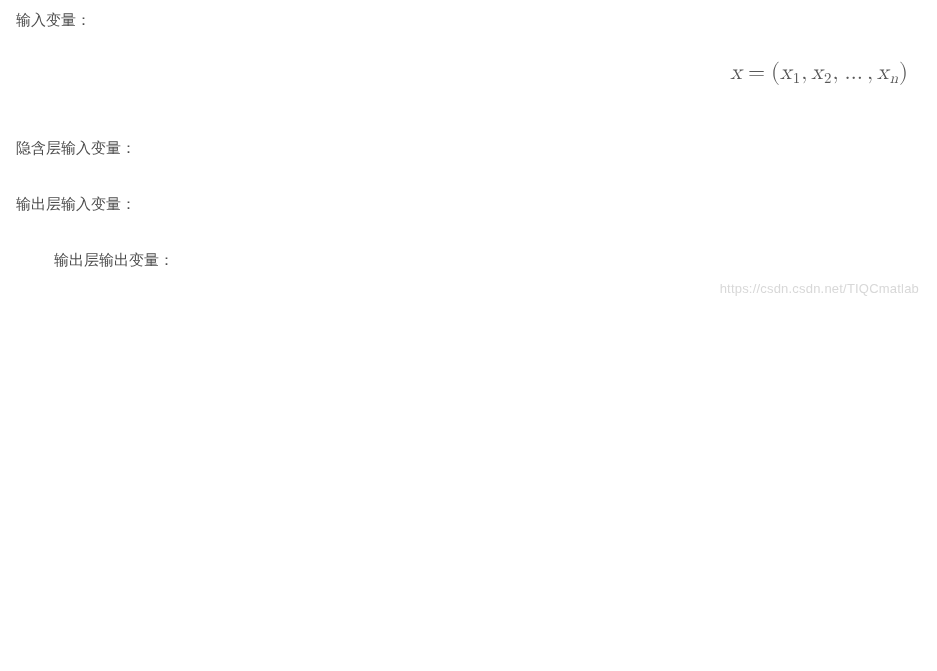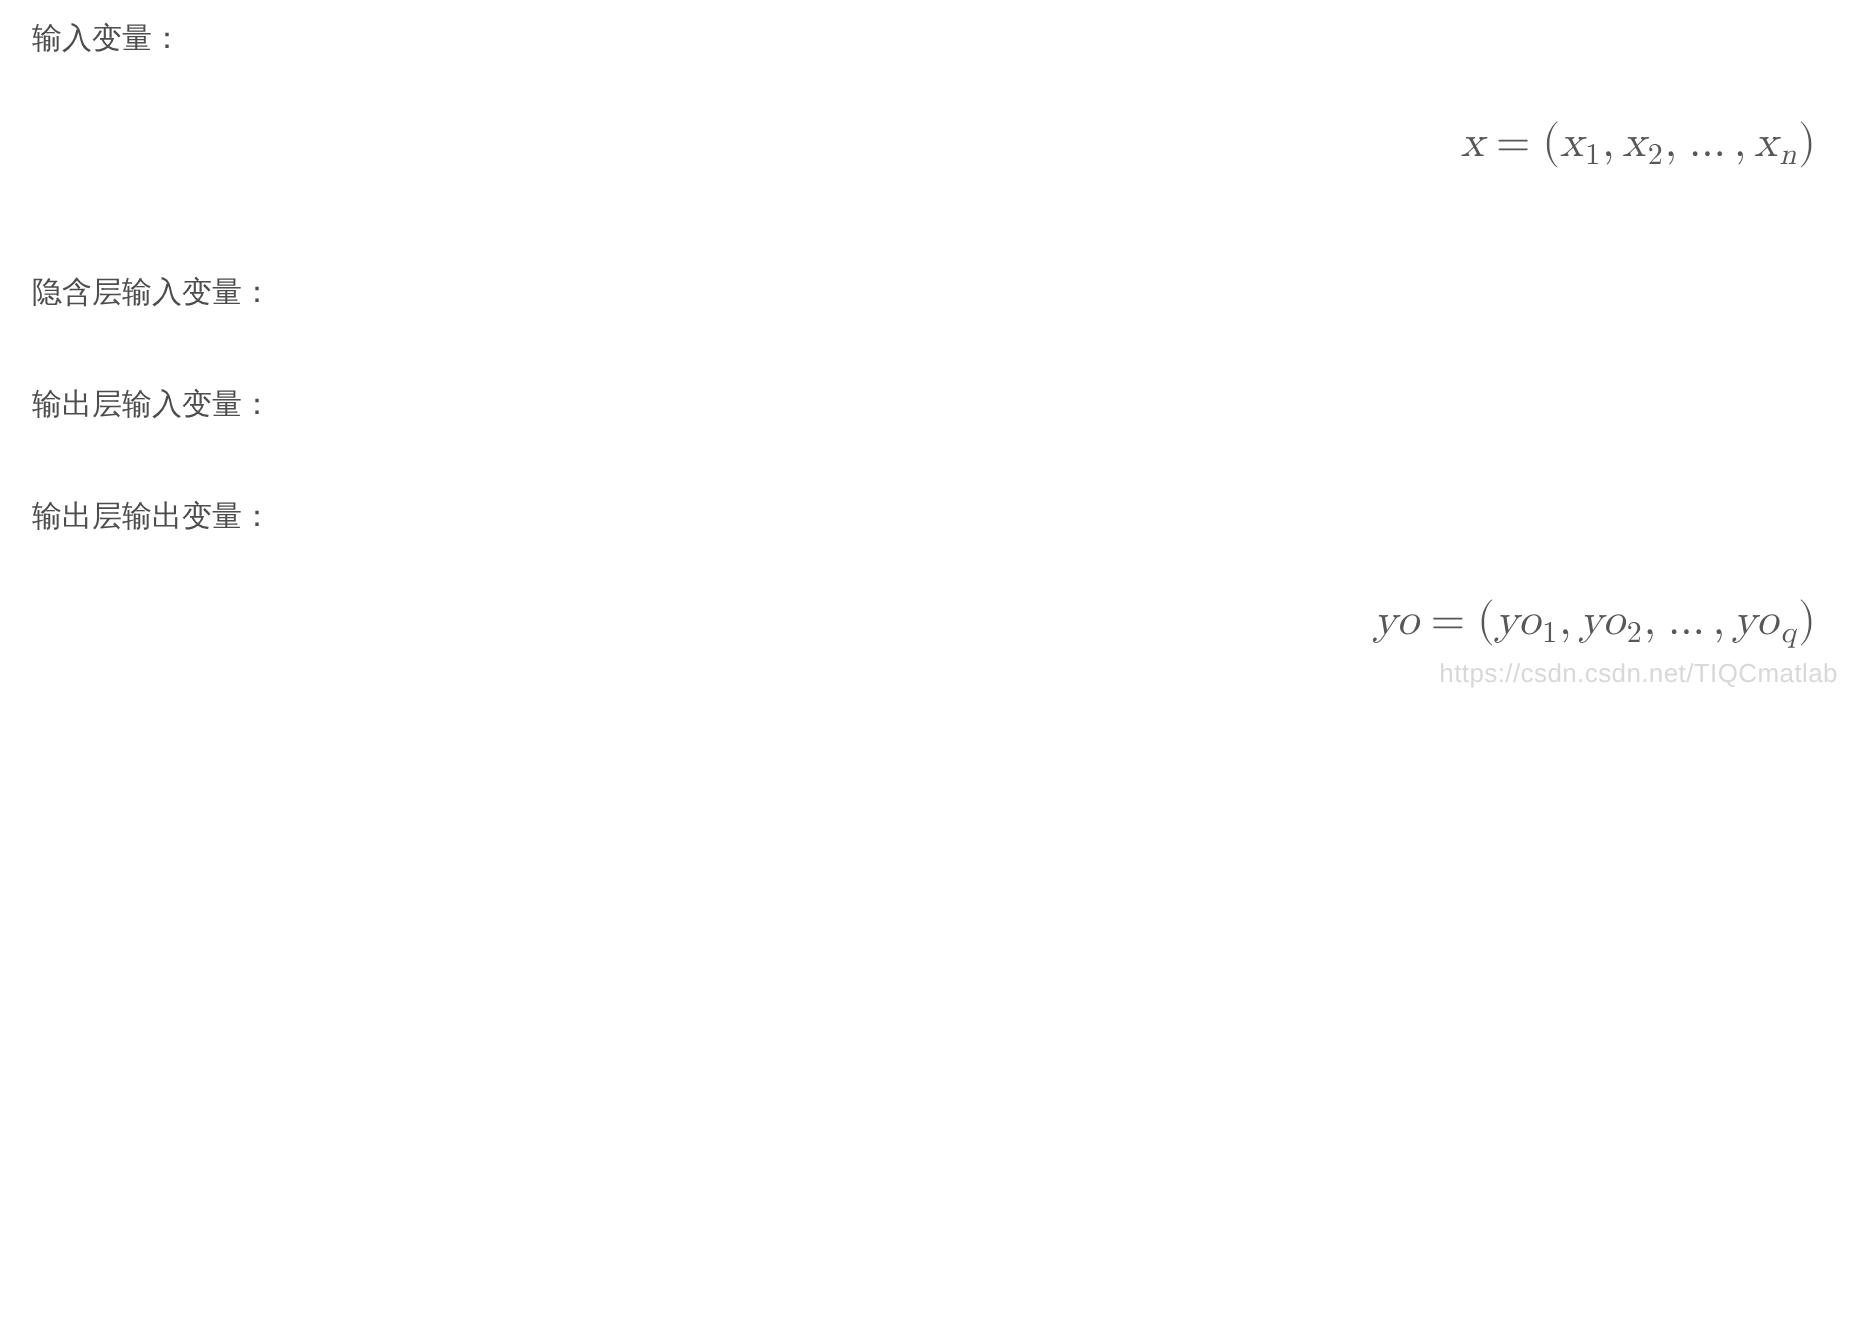--- a/index.html
+++ b/index.html
@@ -90,23 +90,18 @@
 
   <div class="section">
     <div class="label">隐含层输入变量：</div>
   </div>
 
 
   <div class="section">
     <div class="label">输出层输入变量：</div>
   </div>
 
-  <div class="section" style="margin-bottom:8px;">
+  <div class="section" style="margin-bottom:8px;margin-left:38px;">
     <div class="label">输出层输出变量：</div>
-    <div class="formula-wrap" style="padding-bottom:4px;">
-      <span class="formula">
-        <span>yo</span><span class="eq">=</span><span class="paren">(</span><span>yo</span><sub class="num">1</sub><span class="comma">,</span><span>yo</span><sub class="num">2</sub><span class="comma">,</span><span class="dots">…</span><span class="comma">,</span><span>yo</span><sub>q</sub><span class="paren">)</span>
-      </span>
-    </div>
   </div>
 
   <div class="watermark">https://csdn.csdn.net/TIQCmatlab</div>
 </div>
 
 </body></html>

